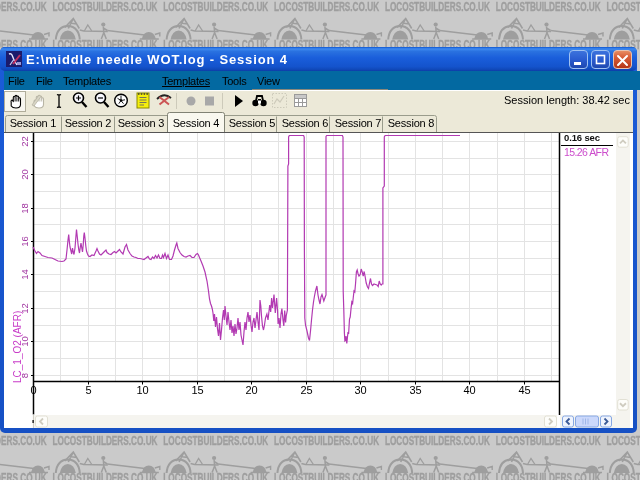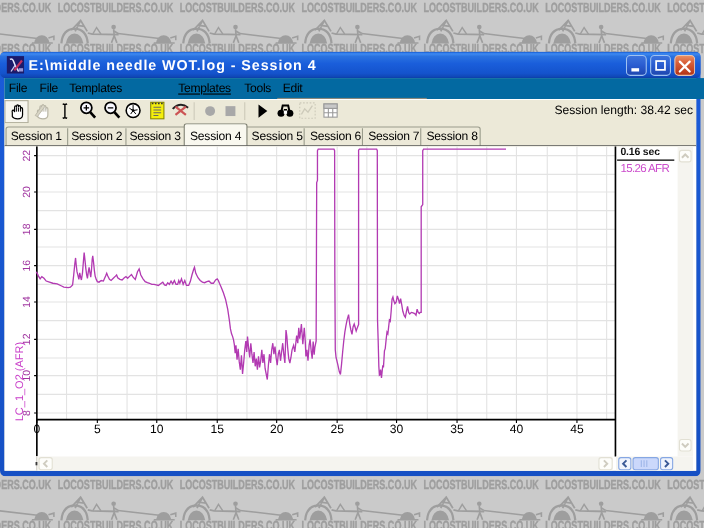--- a/index.html
+++ b/index.html
@@ -294,21 +294,21 @@
     <path d="M49 6 l9 9 M58 6 l-9 9" stroke="#fff" stroke-width="2" stroke-linecap="round"></path>
   </svg>
 
   <div class="abs" style="left:4px;top:24px;width:629px;height:19px;background:#0369a1;font-size:11px;color:#000;letter-spacing:-0.25px;padding-left:44px;">
     <span class="abs" style="left:4px;top:4px;">File</span>
     <span class="abs" style="left:32px;top:4px;">File</span>
     <span class="abs" style="left:59px;top:4px;">Templates</span>
     <span class="abs" style="left:101px;top:4px;margin-top:40px;">Channels</span>
     <span class="abs" style="left:158px;top:4px;text-decoration:underline;">Templates</span>
     <span class="abs" style="left:218px;top:4px;">Tools</span>
-    <span class="abs" style="left:253px;top:4px;">Edit</span>
+    <span class="abs" style="left:253px;top:4px;">View</span>
     <span class="abs" style="left:248px;top:18px;width:136px;height:1px;background:#8a887c;"></span>
   </div>
 
   <svg class="abs" style="left:4px;top:43px" width="629" height="22">
     <rect x="0" y="0" width="629" height="22" fill="#ece9d8"></rect>
     <line x1="0" y1="0.5" x2="629" y2="0.5" stroke="#ffffff"></line>
     <g id="tb">
         <rect x="0.5" y="1.5" width="21" height="20" fill="#f7f6ef" stroke="#b0ad9a"></rect>
         <g transform="translate(3,3)">
           <path d="M4.2 9.5 L4.2 13 Q5.5 15 9 15 Q13.5 15 13.5 11.5 L13.5 6 Q13.5 4.8 12.6 4.8 Q11.7 4.8 11.7 6 L11.7 4.2 Q11.7 3 10.8 3 Q9.9 3 9.9 4.2 L9.9 3.6 Q9.9 2.4 9 2.4 Q8.1 2.4 8.1 3.6 L8.1 4.4 Q8.1 3.2 7.2 3.2 Q6.3 3.2 6.3 4.4 L6.3 8.6 L5.8 7.8 Q5.1 6.7 4.4 7.3 Q3.7 7.9 4.2 9.5 Z" fill="#fff" stroke="#000" stroke-width="1.1" stroke-linejoin="round"></path>

